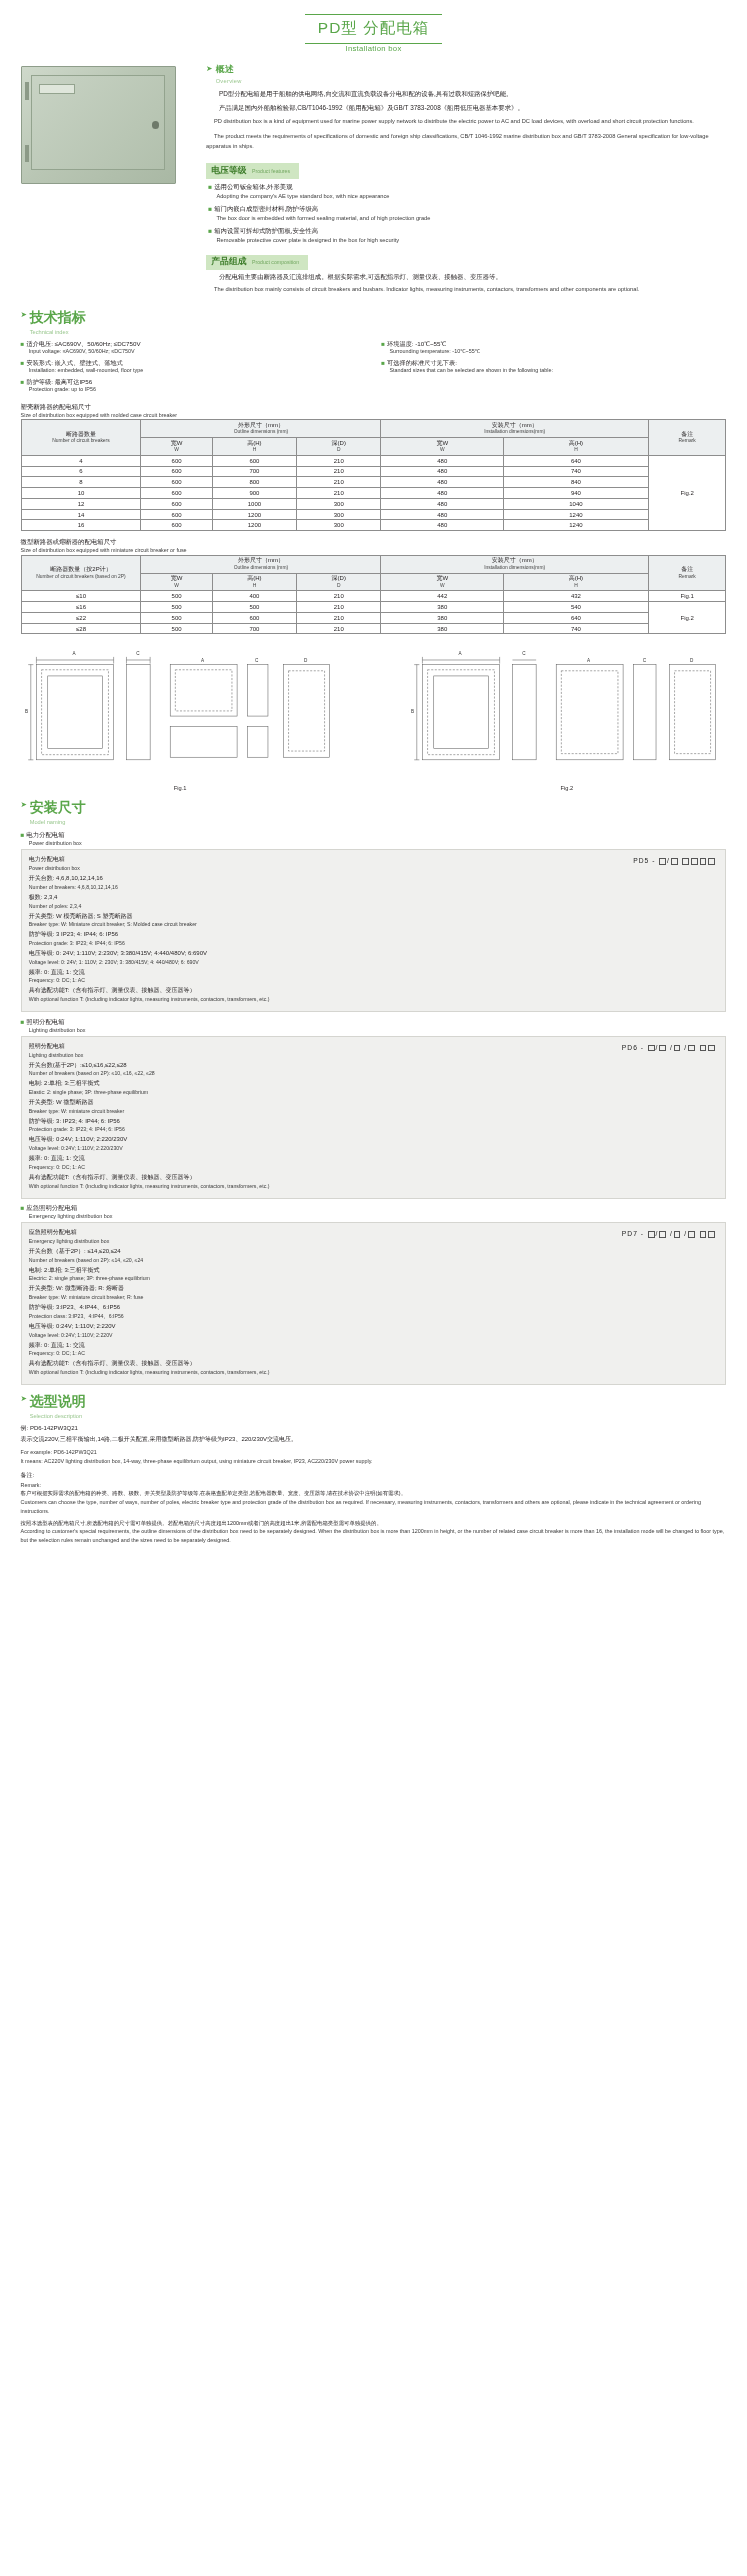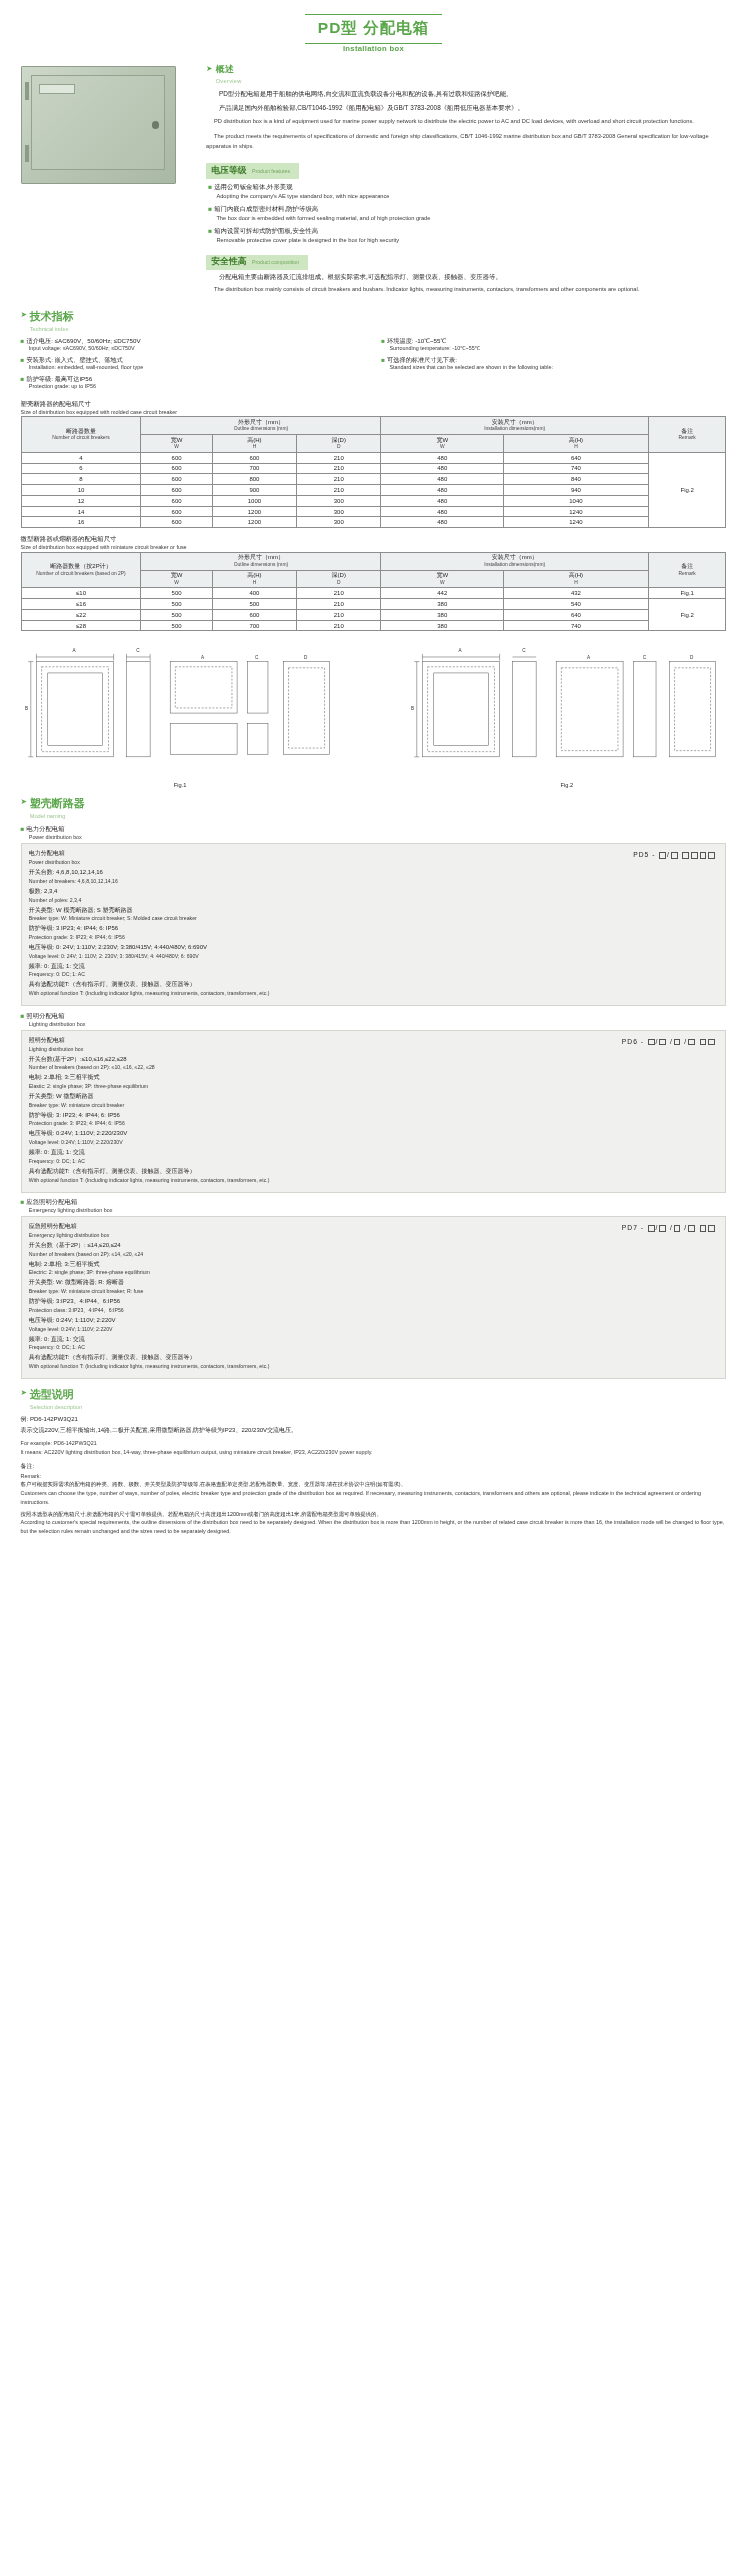--- a/index.html
+++ b/index.html
@@ -7,21 +7,21 @@
     margin: 0;
     padding: 0;
     width: 747px;
     background: #ffffff;
     font-family: "Liberation Sans", sans-serif;
     color: #231f20;
   }
   .page { width: 747px; position: relative; padding: 0 0 20.6px 0; }
 
   
-  .title-wrap { text-align: center; padding: 14.4px 0 3.1px 0; font-weight: bold; }
+  .title-wrap { text-align: center; padding: 14.4px 0 3.1px 0; }
   .title-cn {
     display: inline-block;
     font-size: 15.5px;
     color: #5aa64a;
     letter-spacing: 1px;
     border-bottom: 1px solid #5aa64a;
     border-top: 1px solid #5aa64a;
     padding: 2.6px 12.4px 3.6px 12.4px;
   }
   .title-en { font-size: 7.7px; color: #5aa64a; letter-spacing: 0.3px; }
@@ -41,21 +41,21 @@
     padding: 1.5px 9.3px 2.1px 5.2px;
     font-size: 8.8px;
     font-weight: bold;
     margin: 6.2px 0 1px 0;
     position: relative;
   }
   .greenbar .en { font-size: 5.2px; font-weight: normal; color: #74a862; margin-left: 3.1px;}
 
   .sec-head2 { display:flex; align-items:flex-start; margin: 8.2px 0 2.1px 0;}
   .sec-head2 .arrow { color:#5aa64a; font-size: 7.7px; margin-right: 2.6px; margin-top:1px;}
-  .sec-head2 .cn { font-size: 11px; color:#5aa64a; font-weight: bold; text-align: center; }
+  .sec-head2 .cn { font-size: 14px; color:#5aa64a; font-weight: bold; text-align: center; }
   .sec-head2 .en { font-size: 5.7px; color:#9ac78f; }
 
   
   .top-area { display: flex; padding: 3.1px 20.6px 0 20.6px; }
   .prod-img { width: 170px; flex: none; padding-top: 7.2px;}
   .box-photo {
     width: 155px; height: 118px;
     background: linear-gradient(135deg,#cfd9cb 0%,#b9c6b4 45%,#a9b8a4 100%);
     border: 0.5px solid #8e9d8a;
     position: relative;
@@ -187,21 +187,21 @@
         <span class="sq">■</span><span>箱门内嵌白成型密封材料,防护等级高</span>
       </div>
       <div class="feat-en">The box door is embedded with formed sealing material, and of high protection grade</div>
       <div class="feat-line">
         <span class="sq">■</span><span>箱内设置可拆却式防护面板,安全性高</span>
       </div>
       <div class="feat-en">Removable protective cover plate is designed in the box for high security</div>
 
       
       <div class="greenbar">
-        <span>安全性高</span>
+        <span>产品组成</span>
         <span class="en">Product   composition</span>
       </div>
       <p class="p-cn">分配电箱主要由断路器及汇流排组成。根据实际需求,可选配指示灯、测量仪表、接触器、变压器等。</p>
       <p class="p-en">The distribution box mainly consists of circuit breakers and busbars. Indicator lights, measuring instruments, contactors, transformers and other components are optional.</p>
     </div>
   </div>
 
   <div class="body-pad">
 
     <div class="sec-head2">
@@ -472,21 +472,21 @@
             <text x="550" y="34">D</text>
           </g>
         </svg>
         <div class="draw-cap">Fig.2</div>
       </div>
     </div>
 
     <div class="sec-head2">
       <span class="arrow">➤</span>
       <span>
-        <span class="cn">塑壳断路器</span><br>
+        <span class="cn">安装尺寸</span><br>
         <span class="en">Model naming</span>
       </span>
     </div>
 
     <div class="model-sub">
       <span class="sq" style="color:#5aa64a">■</span>
       <span>电力分配电箱</span>
       <div class="en" style="margin-left:8.2px">Power distribution box</div>
     </div>
     <div class="model-box">

